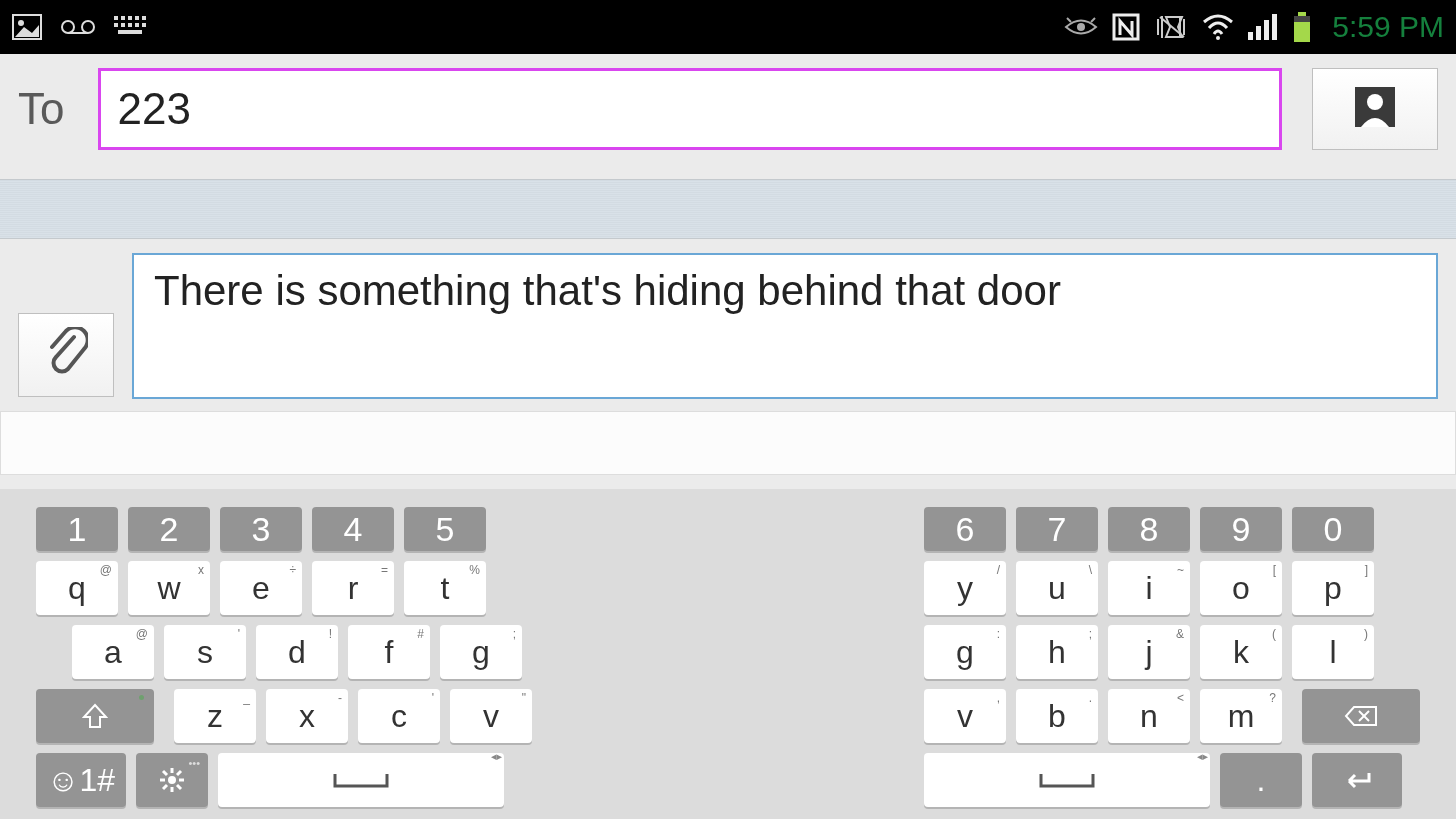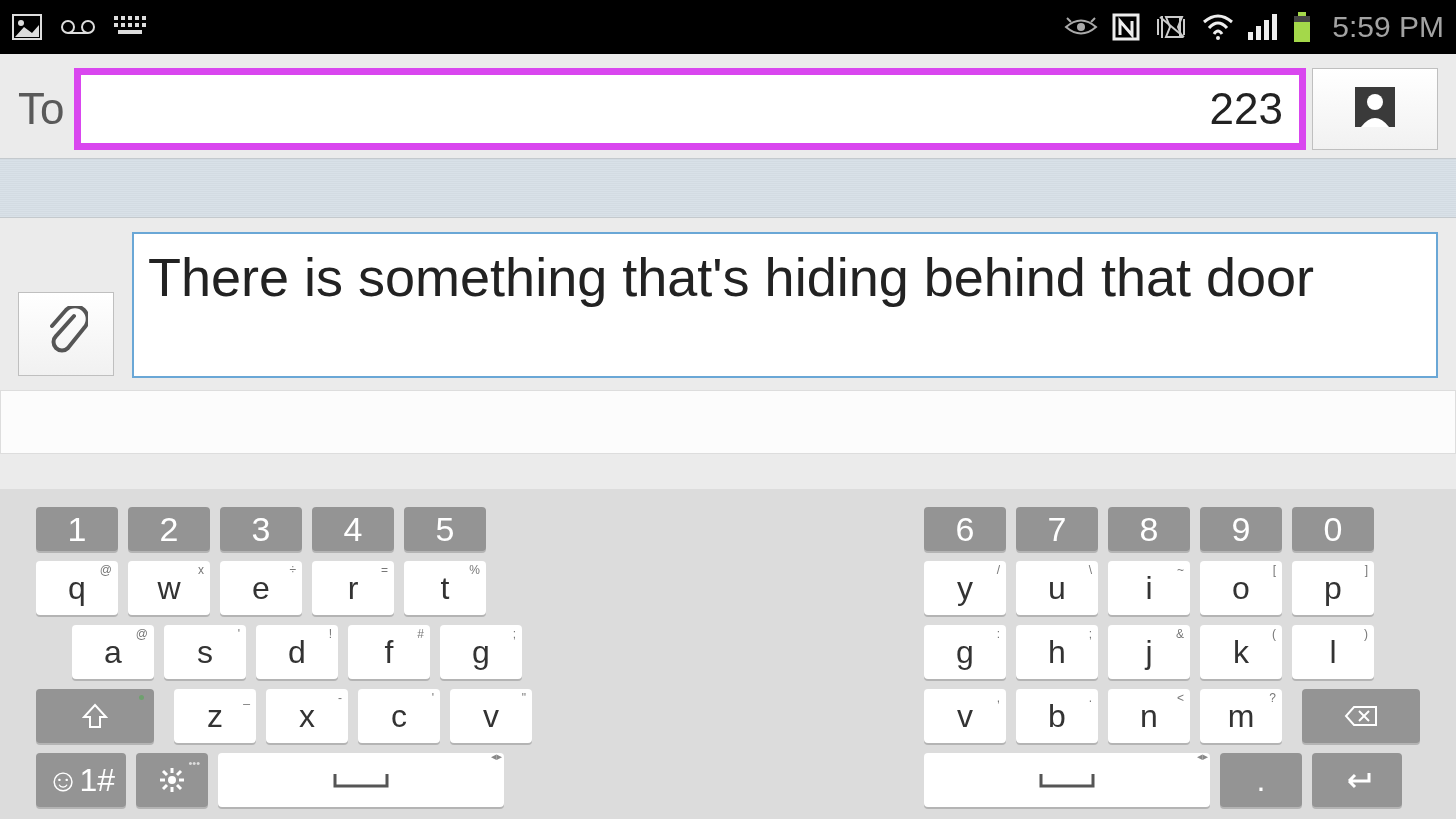--- a/index.html
+++ b/index.html
@@ -2,36 +2,36 @@
 <html><head>
 <meta charset="utf-8">
 <style>
 * { margin: 0; padding: 0; box-sizing: border-box; font-family: Arial, Helvetica, sans-serif; }
 body { width: 1456px; height: 819px; background: #ebebeb; overflow: hidden; }
 
 
 .status-bar { height: 54px; background: #000; display: flex; align-items: center; padding: 0 12px; color: #fff; }
 .status-left { display: flex; gap: 18px; align-items: center; }
 .status-right { margin-left: auto; display: flex; gap: 14px; align-items: center; }
-.status-time { font-size: 30px; color: #a3a3a3; margin-left: 6px; }
+.status-time { font-size: 30px; color: #15803d; margin-left: 6px; }
 .st-icon svg { display: block; }
 
 
-.to-row { display: flex; align-items: center; padding: 14px 18px 8px 18px; gap: 6px; background: #ebebeb; }
+.to-row { display: flex; align-items: center; padding: 14px 18px 29px 18px; gap: 30px; background: #ebebeb; }
 .to-label { font-size: 44px; color: #5a5a5a; padding-right: 4px; }
-.to-input { flex: 1; height: 82px; border: 7px solid #d946ef; background: #fff; font-size: 44px; color: #222; padding: 0 16px; text-align: right; }
+.to-input { flex: 1; height: 82px; border: 3px solid #d946ef; background: #fff; font-size: 44px; color: #222; padding: 0 16px; }
 .contact-btn { width: 126px; height: 82px; border: 1px solid #bfbfbf; background: linear-gradient(#fff,#f1f1f1); display: flex; align-items: center; justify-content: center; }
 
 
 .strip { height: 60px; background: repeating-linear-gradient(0deg,#d9e1e8,#d9e1e8 1px,#d3dbe2 1px,#d3dbe2 2px); border-top: 1px solid #c4c9cd; border-bottom: 1px solid #c4c9cd; }
 
 
 .compose-row { display: flex; padding: 14px 18px 6px 18px; gap: 18px; background: #ebebeb; }
 .attach-btn { width: 96px; height: 84px; border: 1px solid #bfbfbf; background: linear-gradient(#fff,#f1f1f1); display: flex; align-items: center; justify-content: center; align-self: flex-end; margin-bottom: 2px; }
-.msg-box { flex: 1; height: 146px; border: 2px solid #6aa7d6; background: #fff; font-size: 54px; color: #222; padding: 10px 14px; line-height: 1.25; }
+.msg-box { flex: 1; height: 146px; border: 2px solid #6aa7d6; background: #fff; font-size: 42px; color: #222; padding: 10px 20px; line-height: 1.25; }
 .send-col { width: 126px; display: flex; flex-direction: column; align-items: flex-end; gap: 8px; }
 .char-count { font-size: 32px; color: #9a9a9a; letter-spacing: 1px; }
 .send-btn { width: 126px; height: 84px; border: 1px solid #bfbfbf; background: linear-gradient(#fff,#f1f1f1); display: flex; align-items: center; justify-content: center; }
 
 
 .suggestion-bar { height: 64px; background: #fcfcfc; border: 1px solid #ddd; margin: 6px 0 0 0; }
 
 
 .kb { position: absolute; bottom: 0; left: 0; right: 0; background: #dcdcdc; padding: 18px 36px 12px 36px; }
 .kb-split { display: flex; justify-content: space-between; }

